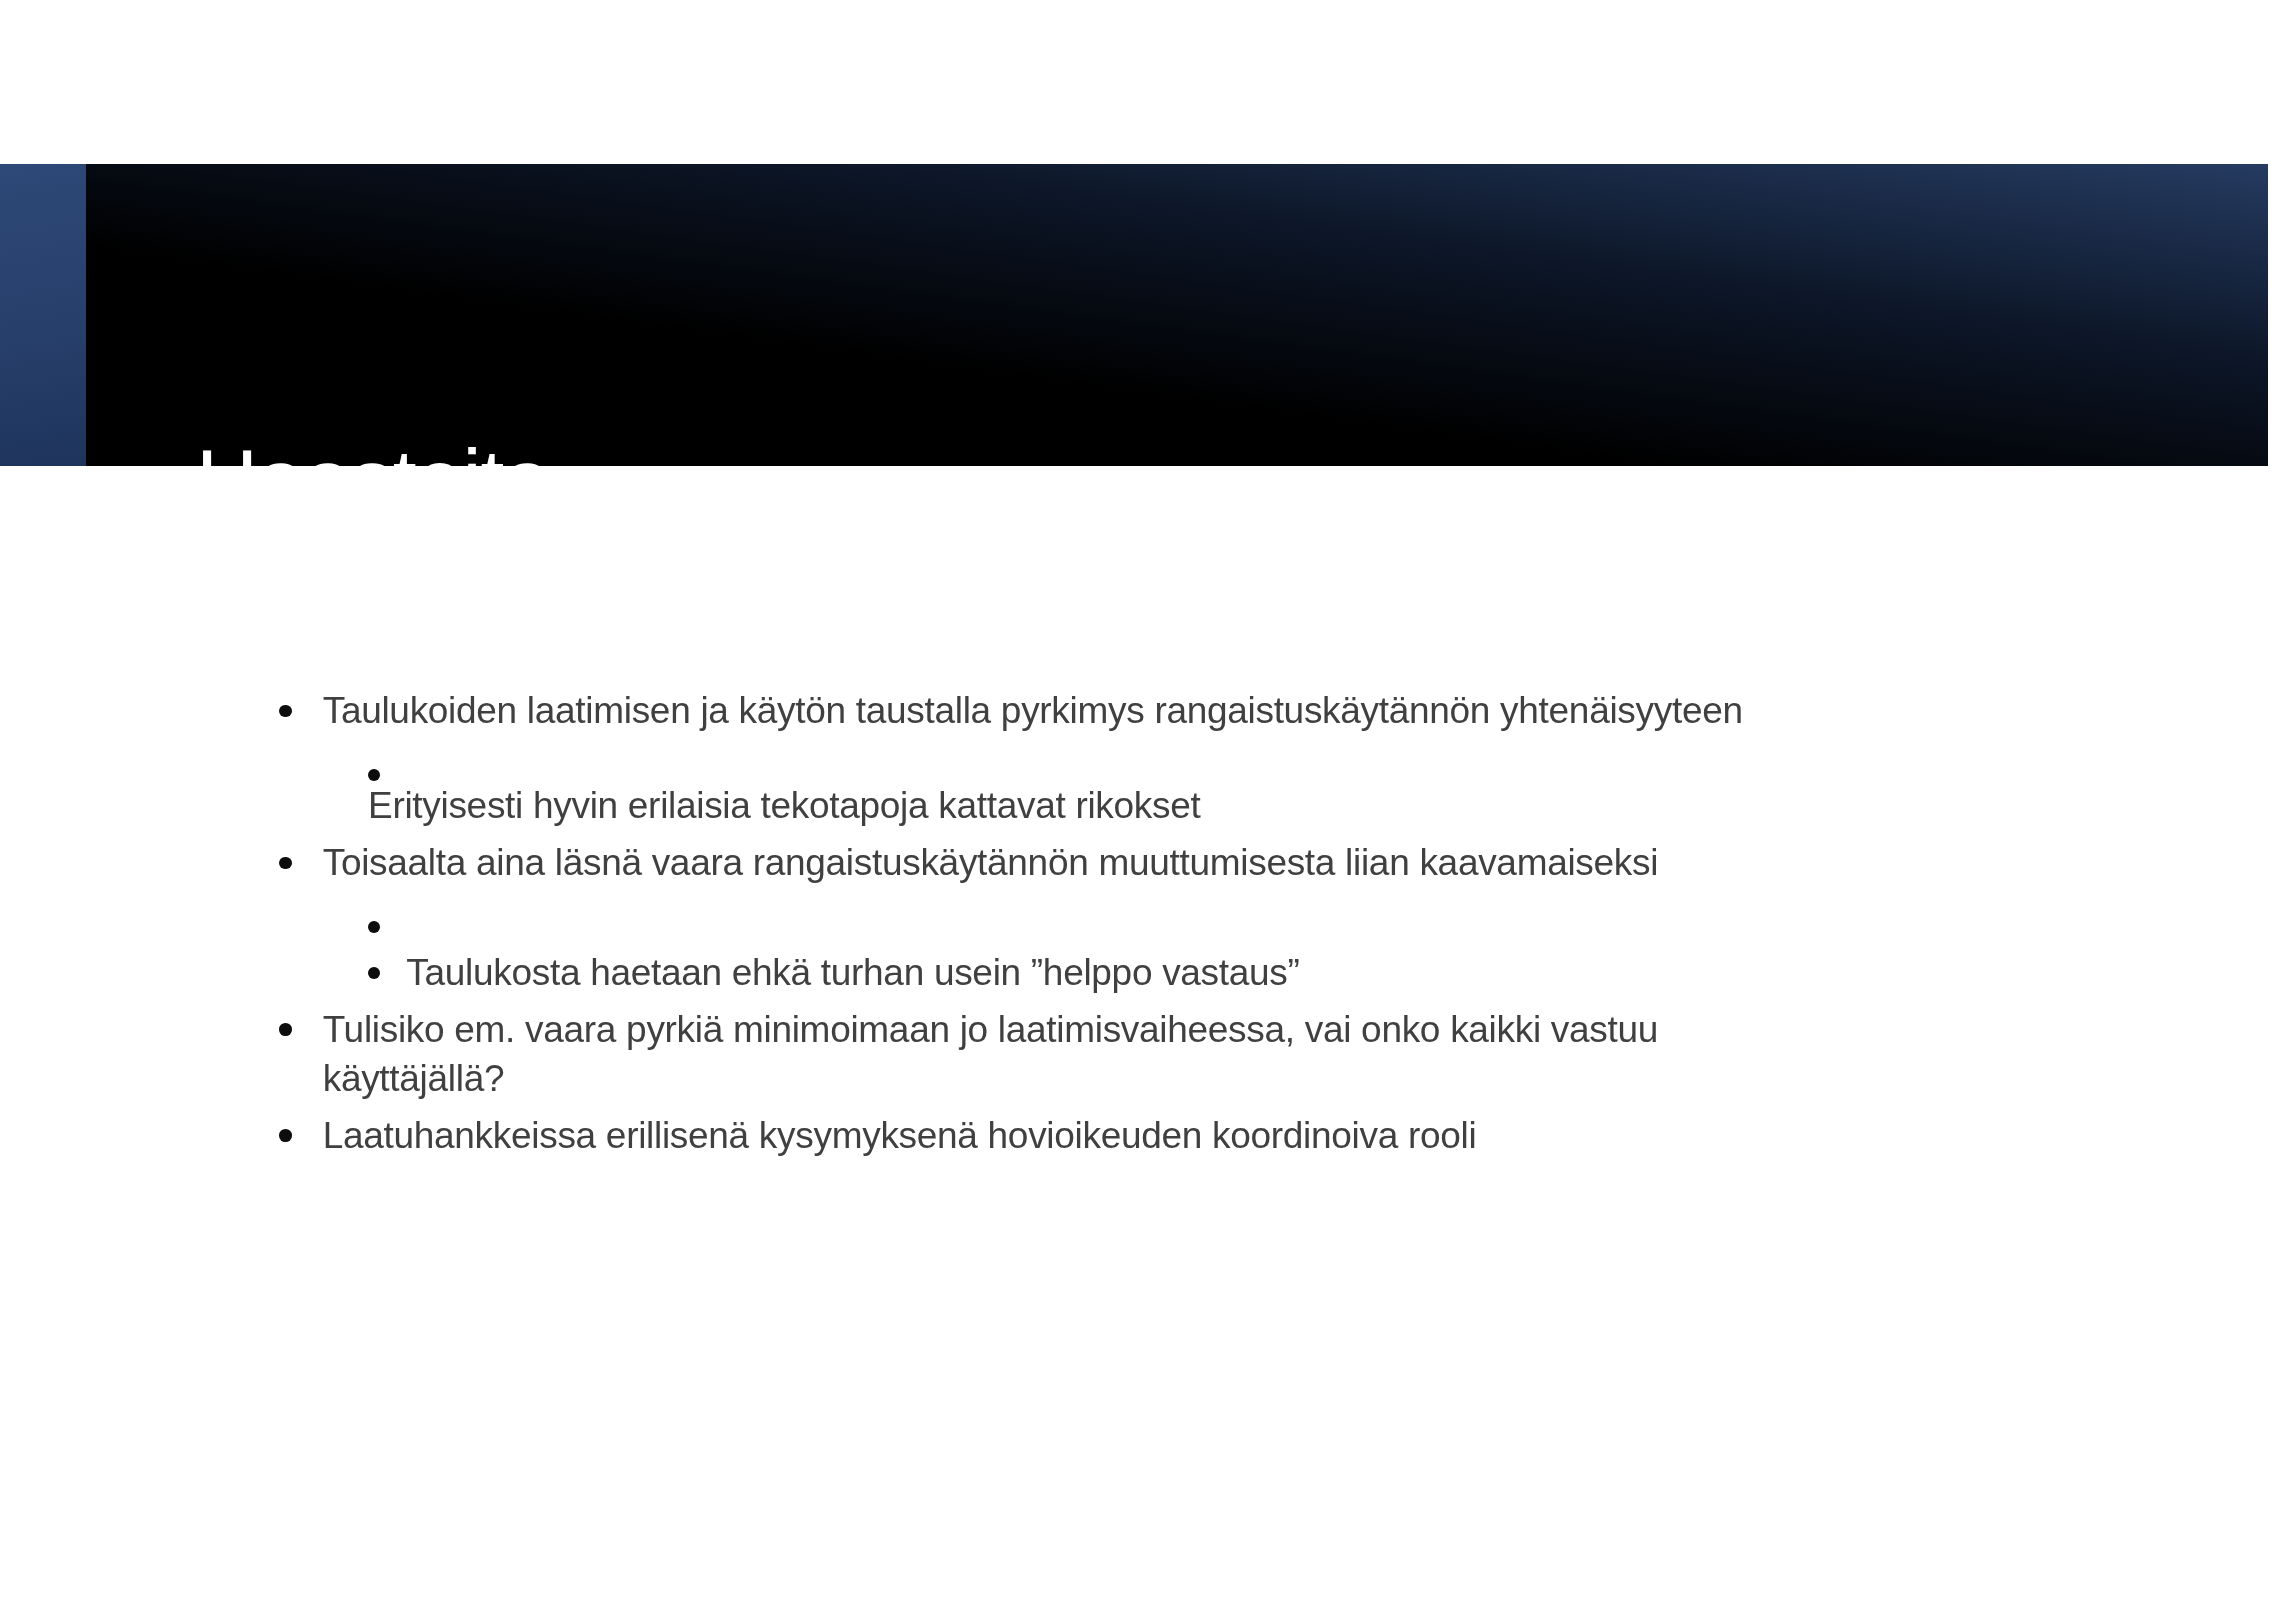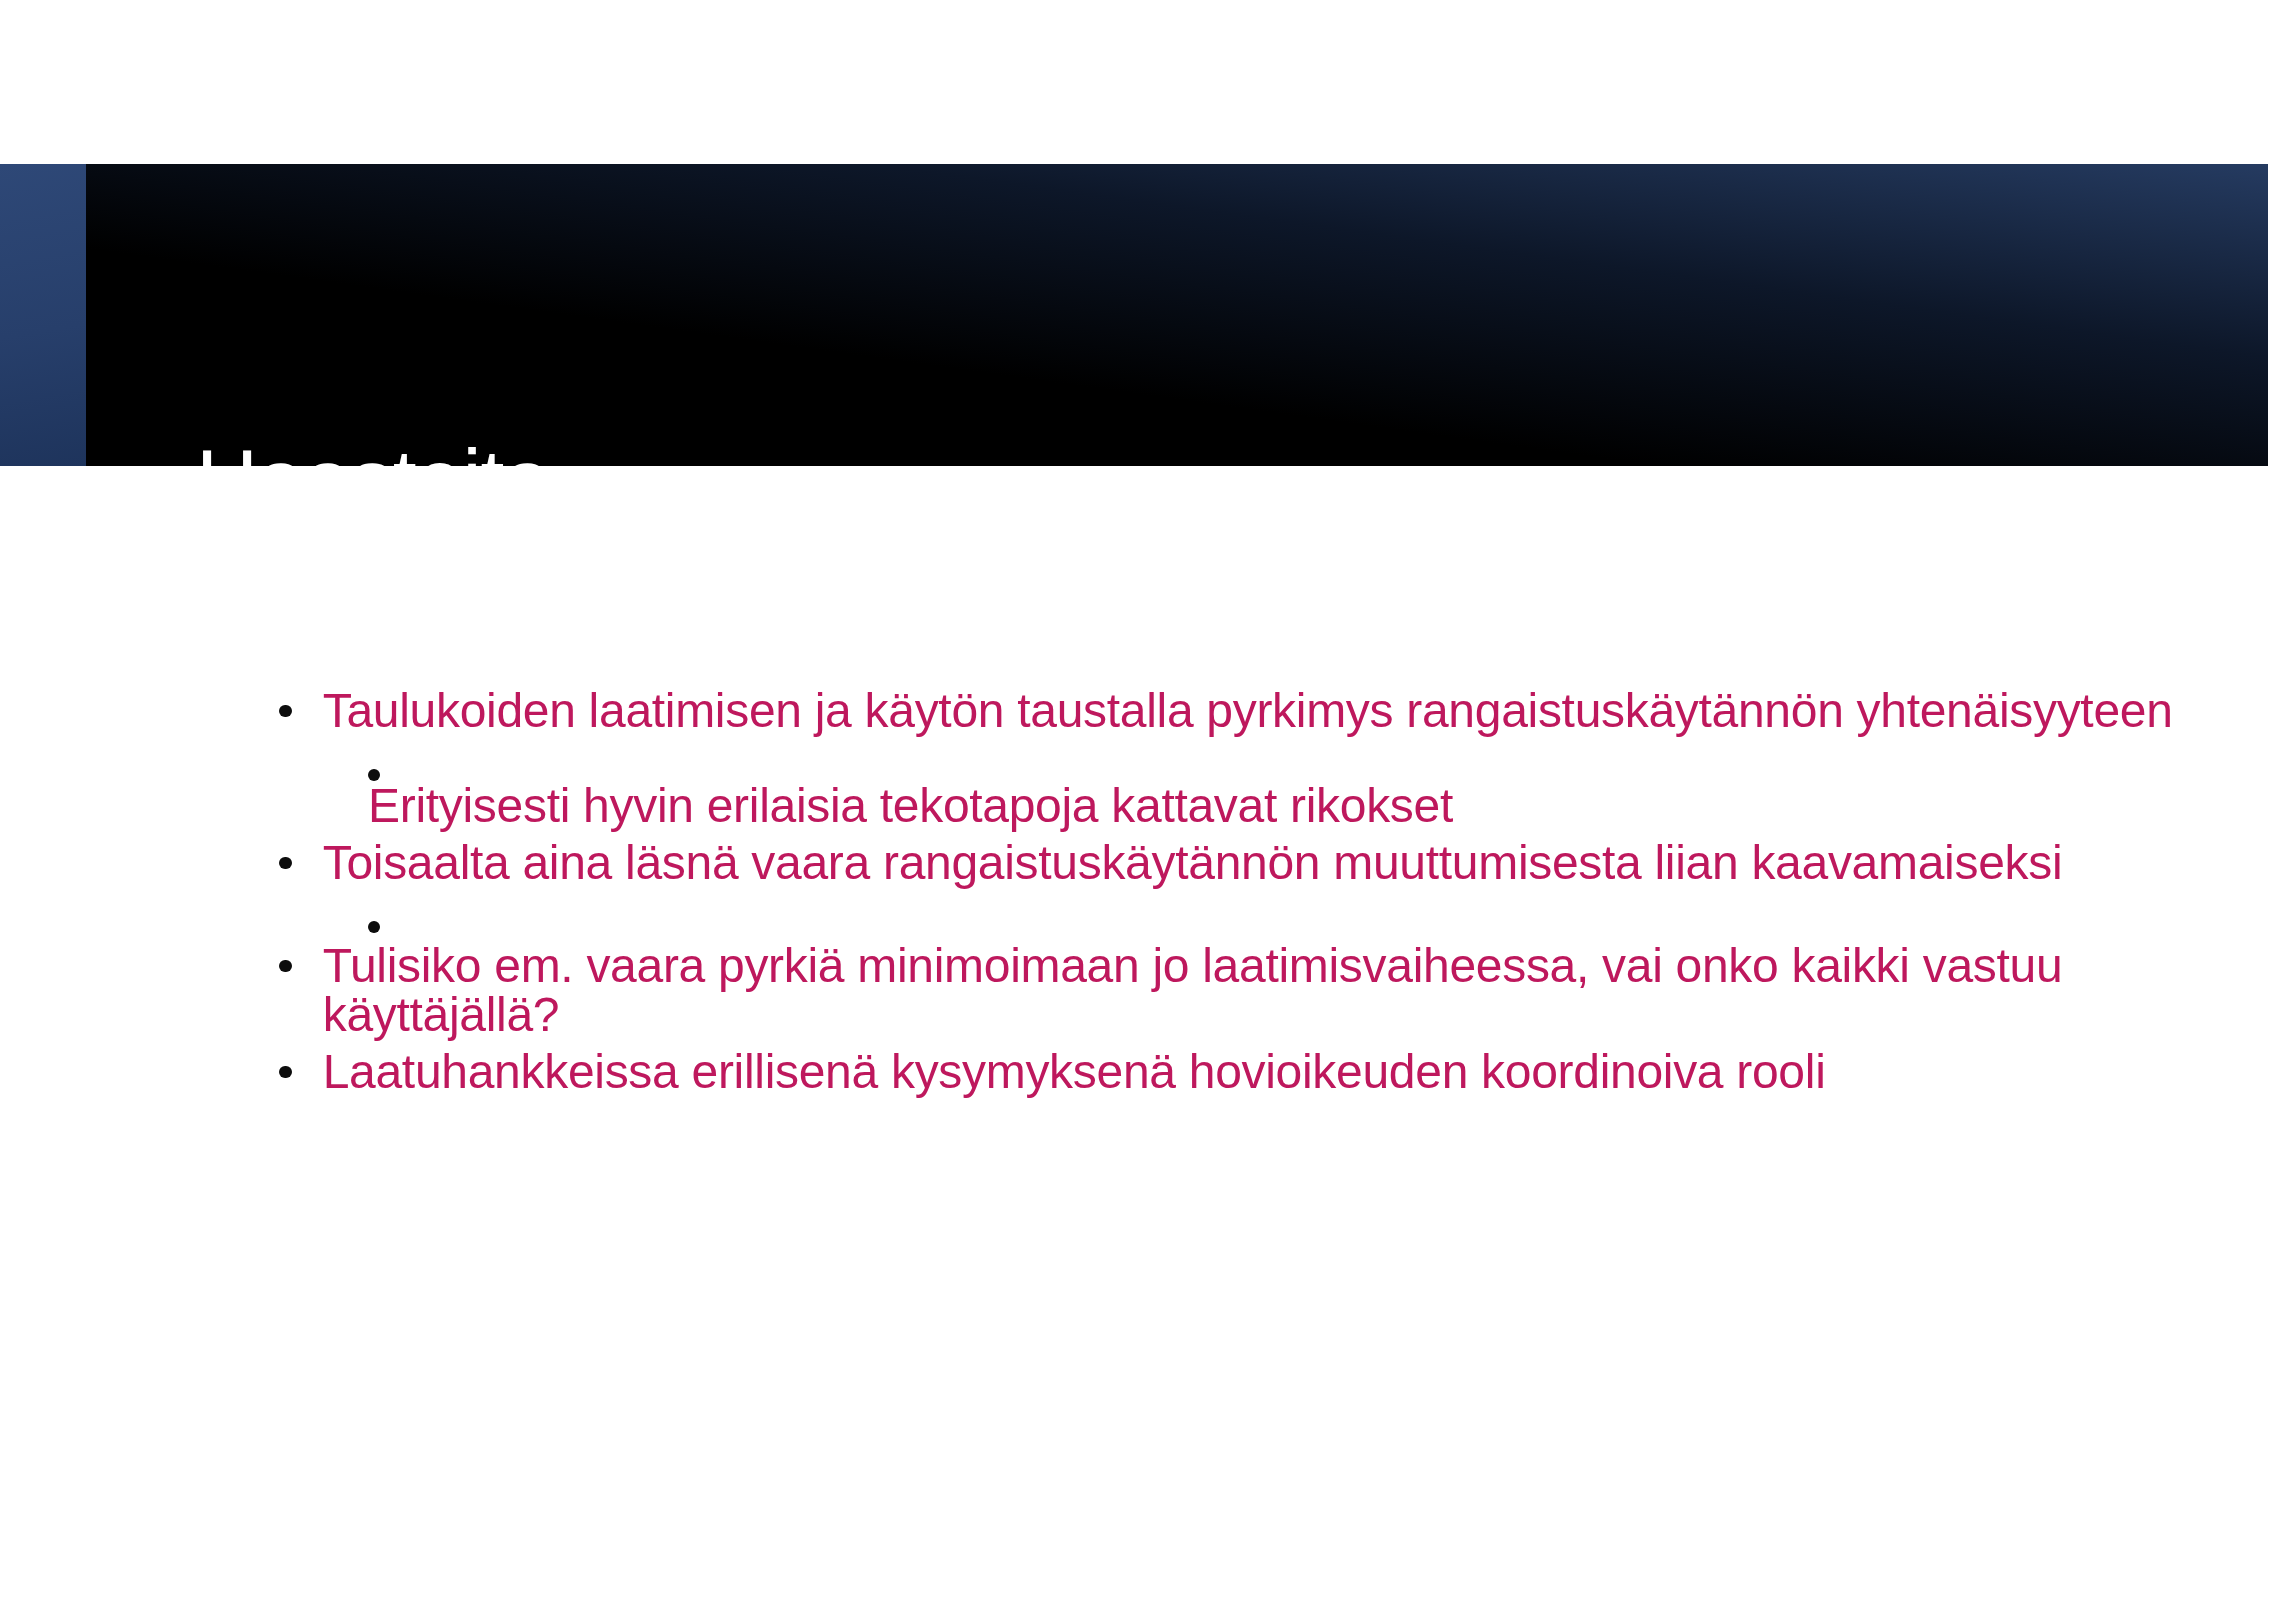--- a/index.html
+++ b/index.html
@@ -34,22 +34,22 @@
     font-size:86px;line-height:86px;
     font-weight:300;
     letter-spacing:-1px;
     color:#ffffff;
     white-space:pre;
   }
   
   .content{
     position:absolute;left:279px;top:686px;
     width:1862px;
-    color:#be185d;
-    font-size:48px;line-height:49px;
+    color:#404040;
+    font-size:37px;line-height:49px;
     letter-spacing:-0.3px;
   }
   .b{display:flex;align-items:flex-start;margin:0;}
   .b .txt{white-space:pre;}
   .b .dot{
     flex:0 0 auto;
     border-radius:50%;
     background:#0d0d0d;
   }
   .b.l1 .dot{width:12.7px;height:12.7px;margin-top:18.6px;margin-right:31px;}
@@ -84,20 +84,24 @@
 
     <div class="b l1">
       <span class="dot"></span>
       <span class="txt">Toisaalta aina läsnä vaara rangaistuskäytännön muuttumisesta liian kaavamaiseksi</span>
     </div>
 
     <div class="b l2">
       <span class="dot"></span>
     </div>
 
+    <div class="b l2">
+      <span class="dot"></span>
+      <span class="txt">Taulukosta haetaan ehkä turhan usein ”helppo vastaus”</span>
+    </div>
 
     <div class="b l1">
       <span class="dot"></span>
       <span class="txt">Tulisiko em. vaara pyrkiä minimoimaan jo laatimisvaiheessa, vai onko kaikki vastuu
 käyttäjällä?</span>
     </div>
 
     <div class="b l1">
       <span class="dot"></span>
       <span class="txt">Laatuhankkeissa erillisenä kysymyksenä hovioikeuden koordinoiva rooli</span>

